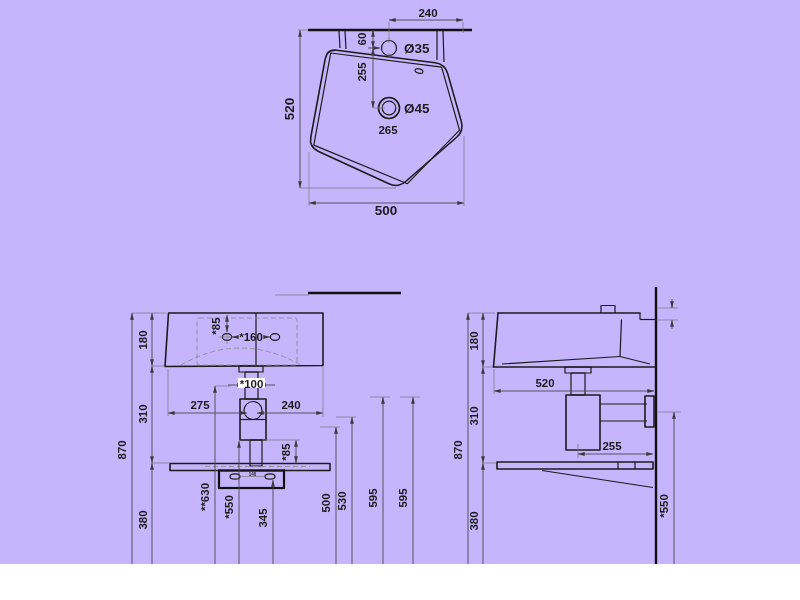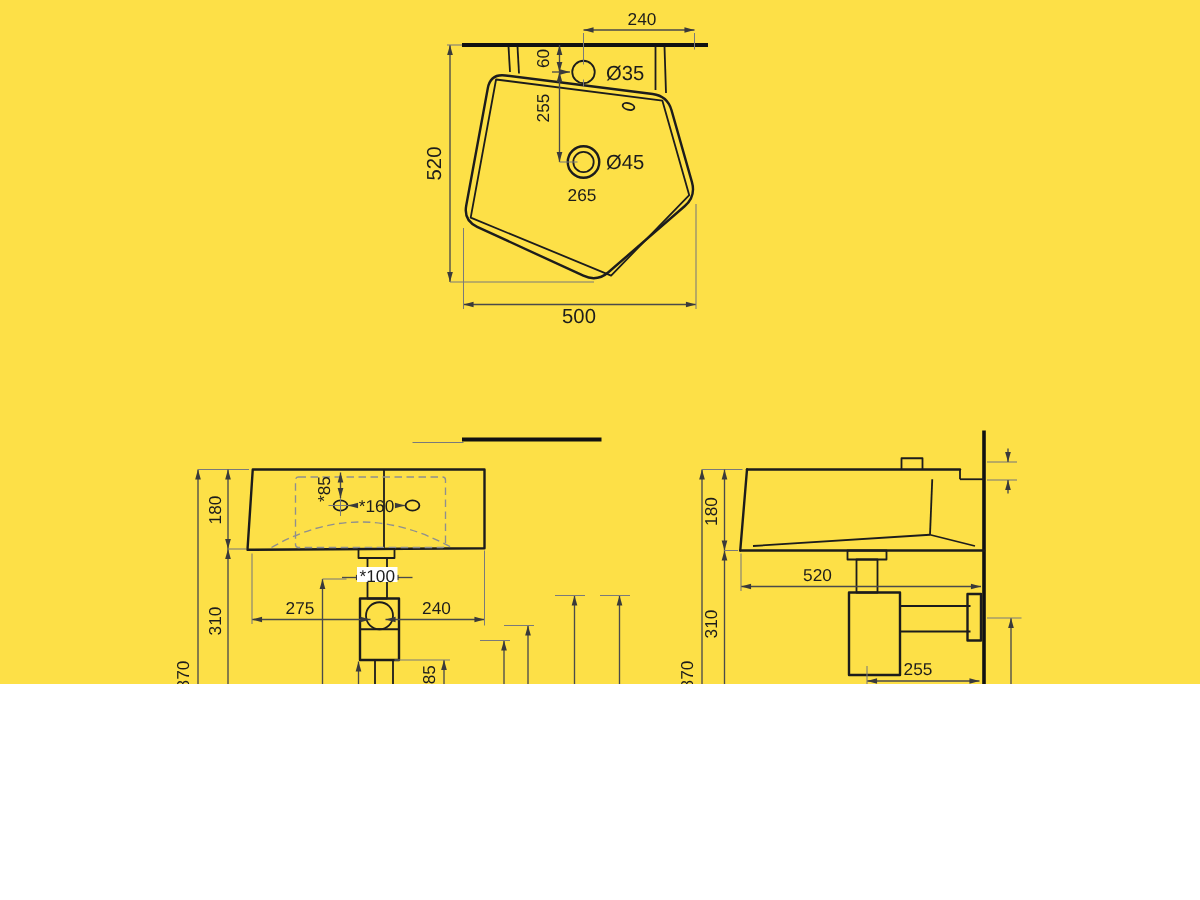--- a/index.html
+++ b/index.html
@@ -1,16 +1,16 @@
 <!DOCTYPE html>
 <html><head>
 <meta charset="utf-8">
 <style>
   html,body{margin:0;padding:0;background:#ffffff;}
-  .stage{width:800px;height:456px;background:#fde047;overflow:hidden;}
+  .stage{width:800px;height:564px;background:#c4b5fd;overflow:hidden;font-weight:bold;}
   svg text{font-family:"Liberation Sans", sans-serif;font-size:12px;fill:#1c1c1c;}
   svg .big{font-size:13.5px;}
   svg .med{font-size:11.5px;}
   svg .tiny{font-size:4.5px;}
   .obj{stroke:#1c1c1c;stroke-width:1.6;fill:none;stroke-linejoin:round;stroke-linecap:round;}
   .obj2{stroke:#1c1c1c;stroke-width:1.2;fill:none;stroke-linejoin:round;}
   .thick{stroke:#111;stroke-width:2.6;fill:none;}
   .floor{stroke:#111;stroke-width:3.2;fill:none;}
   .dim{stroke:#4a4a4a;stroke-width:0.9;fill:none;}
   .ext{stroke:#7a7a7a;stroke-width:0.7;fill:none;}

